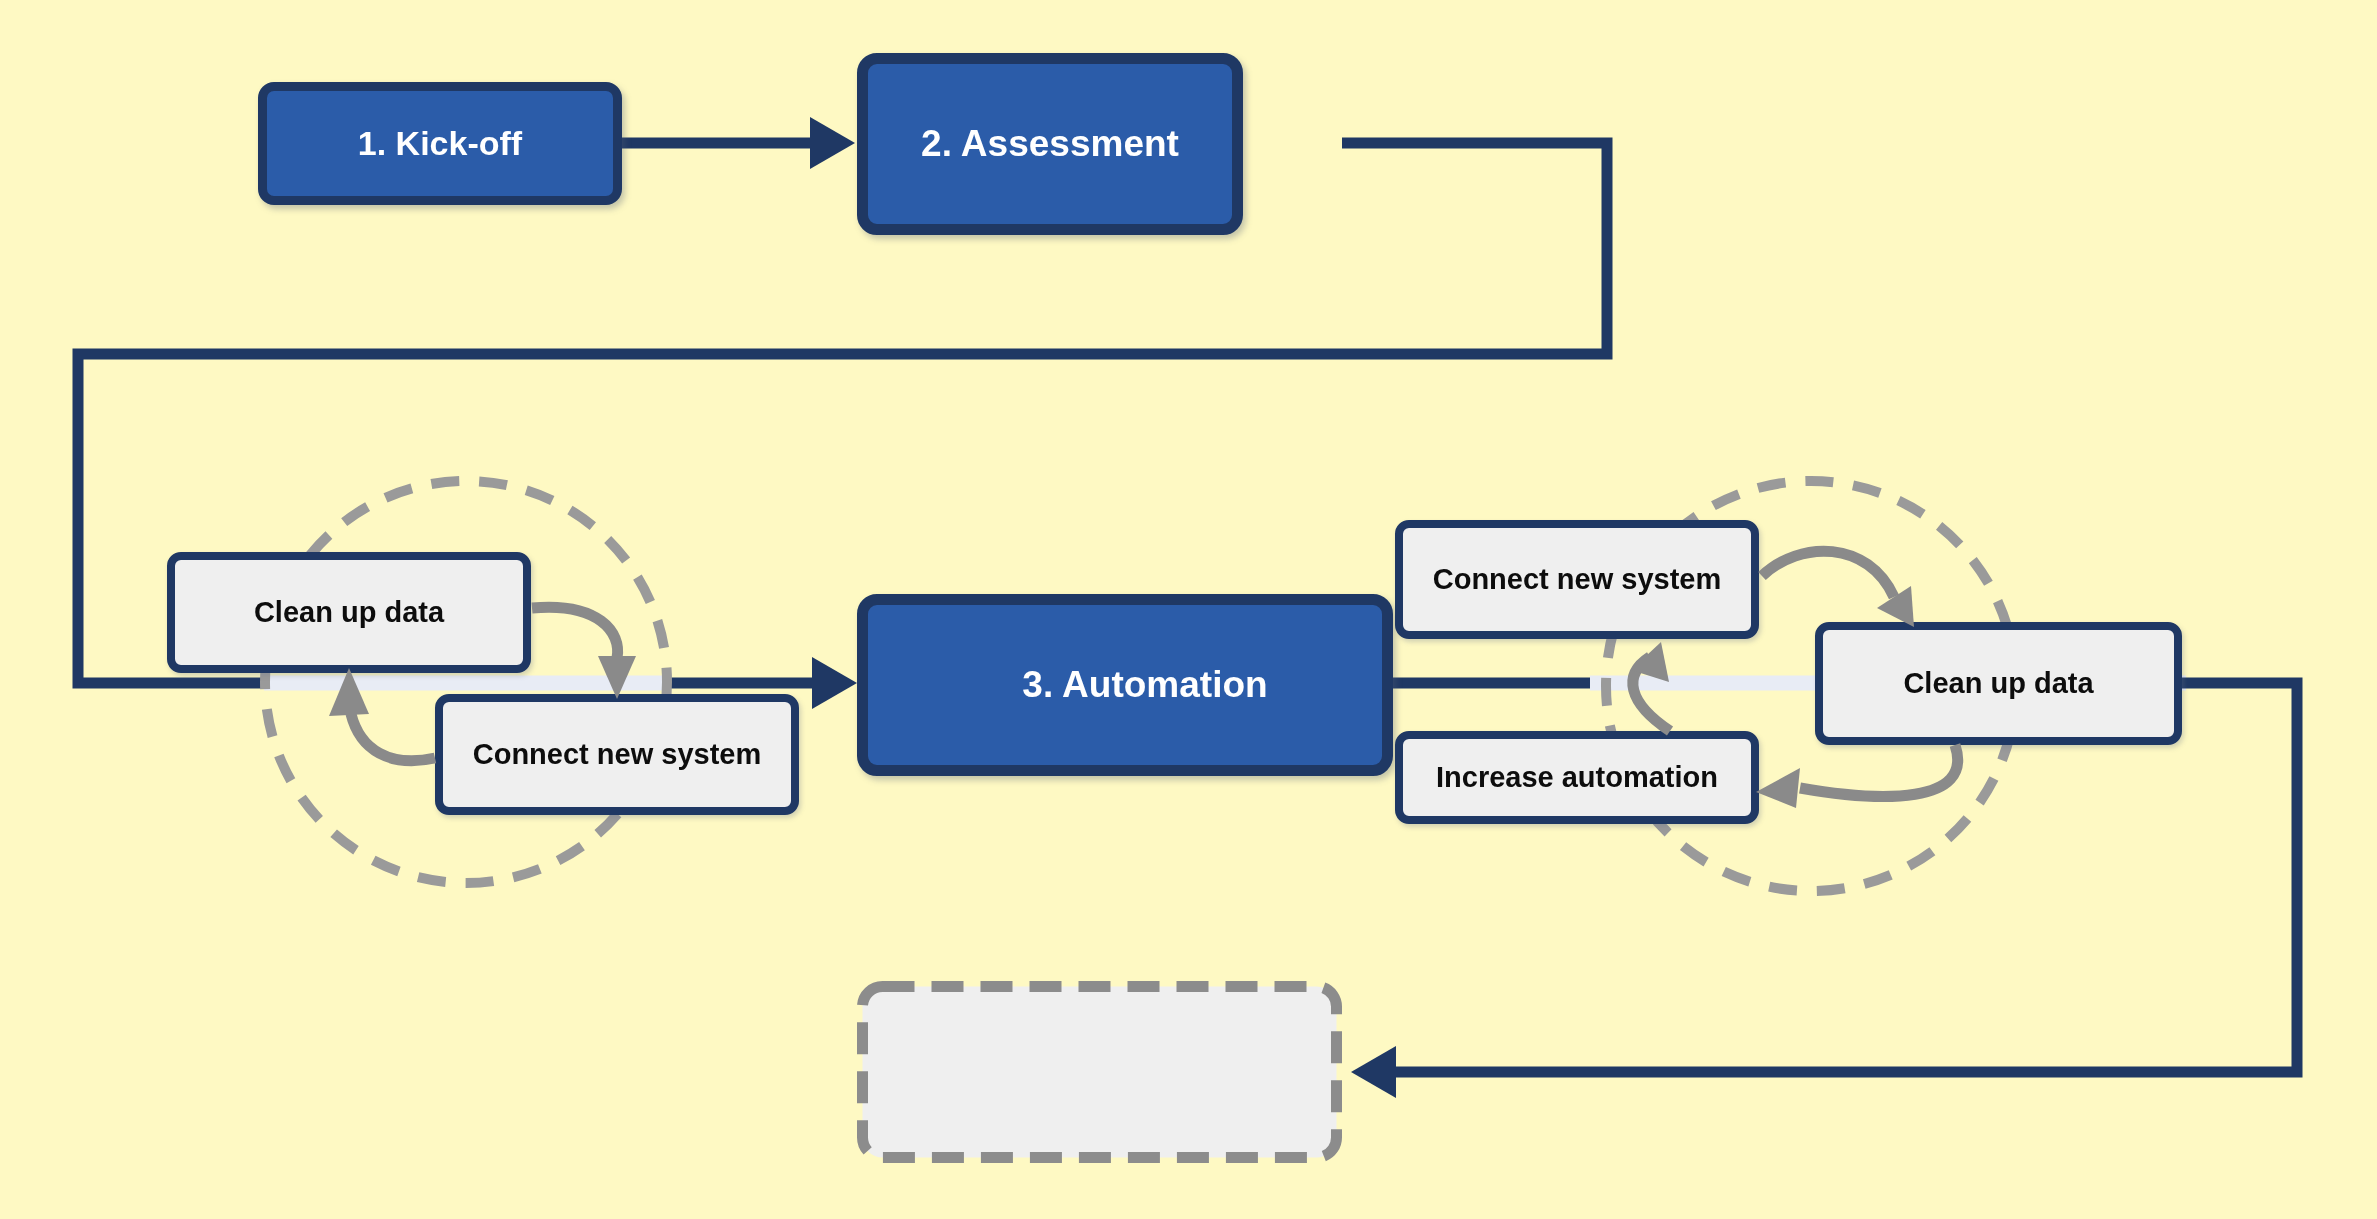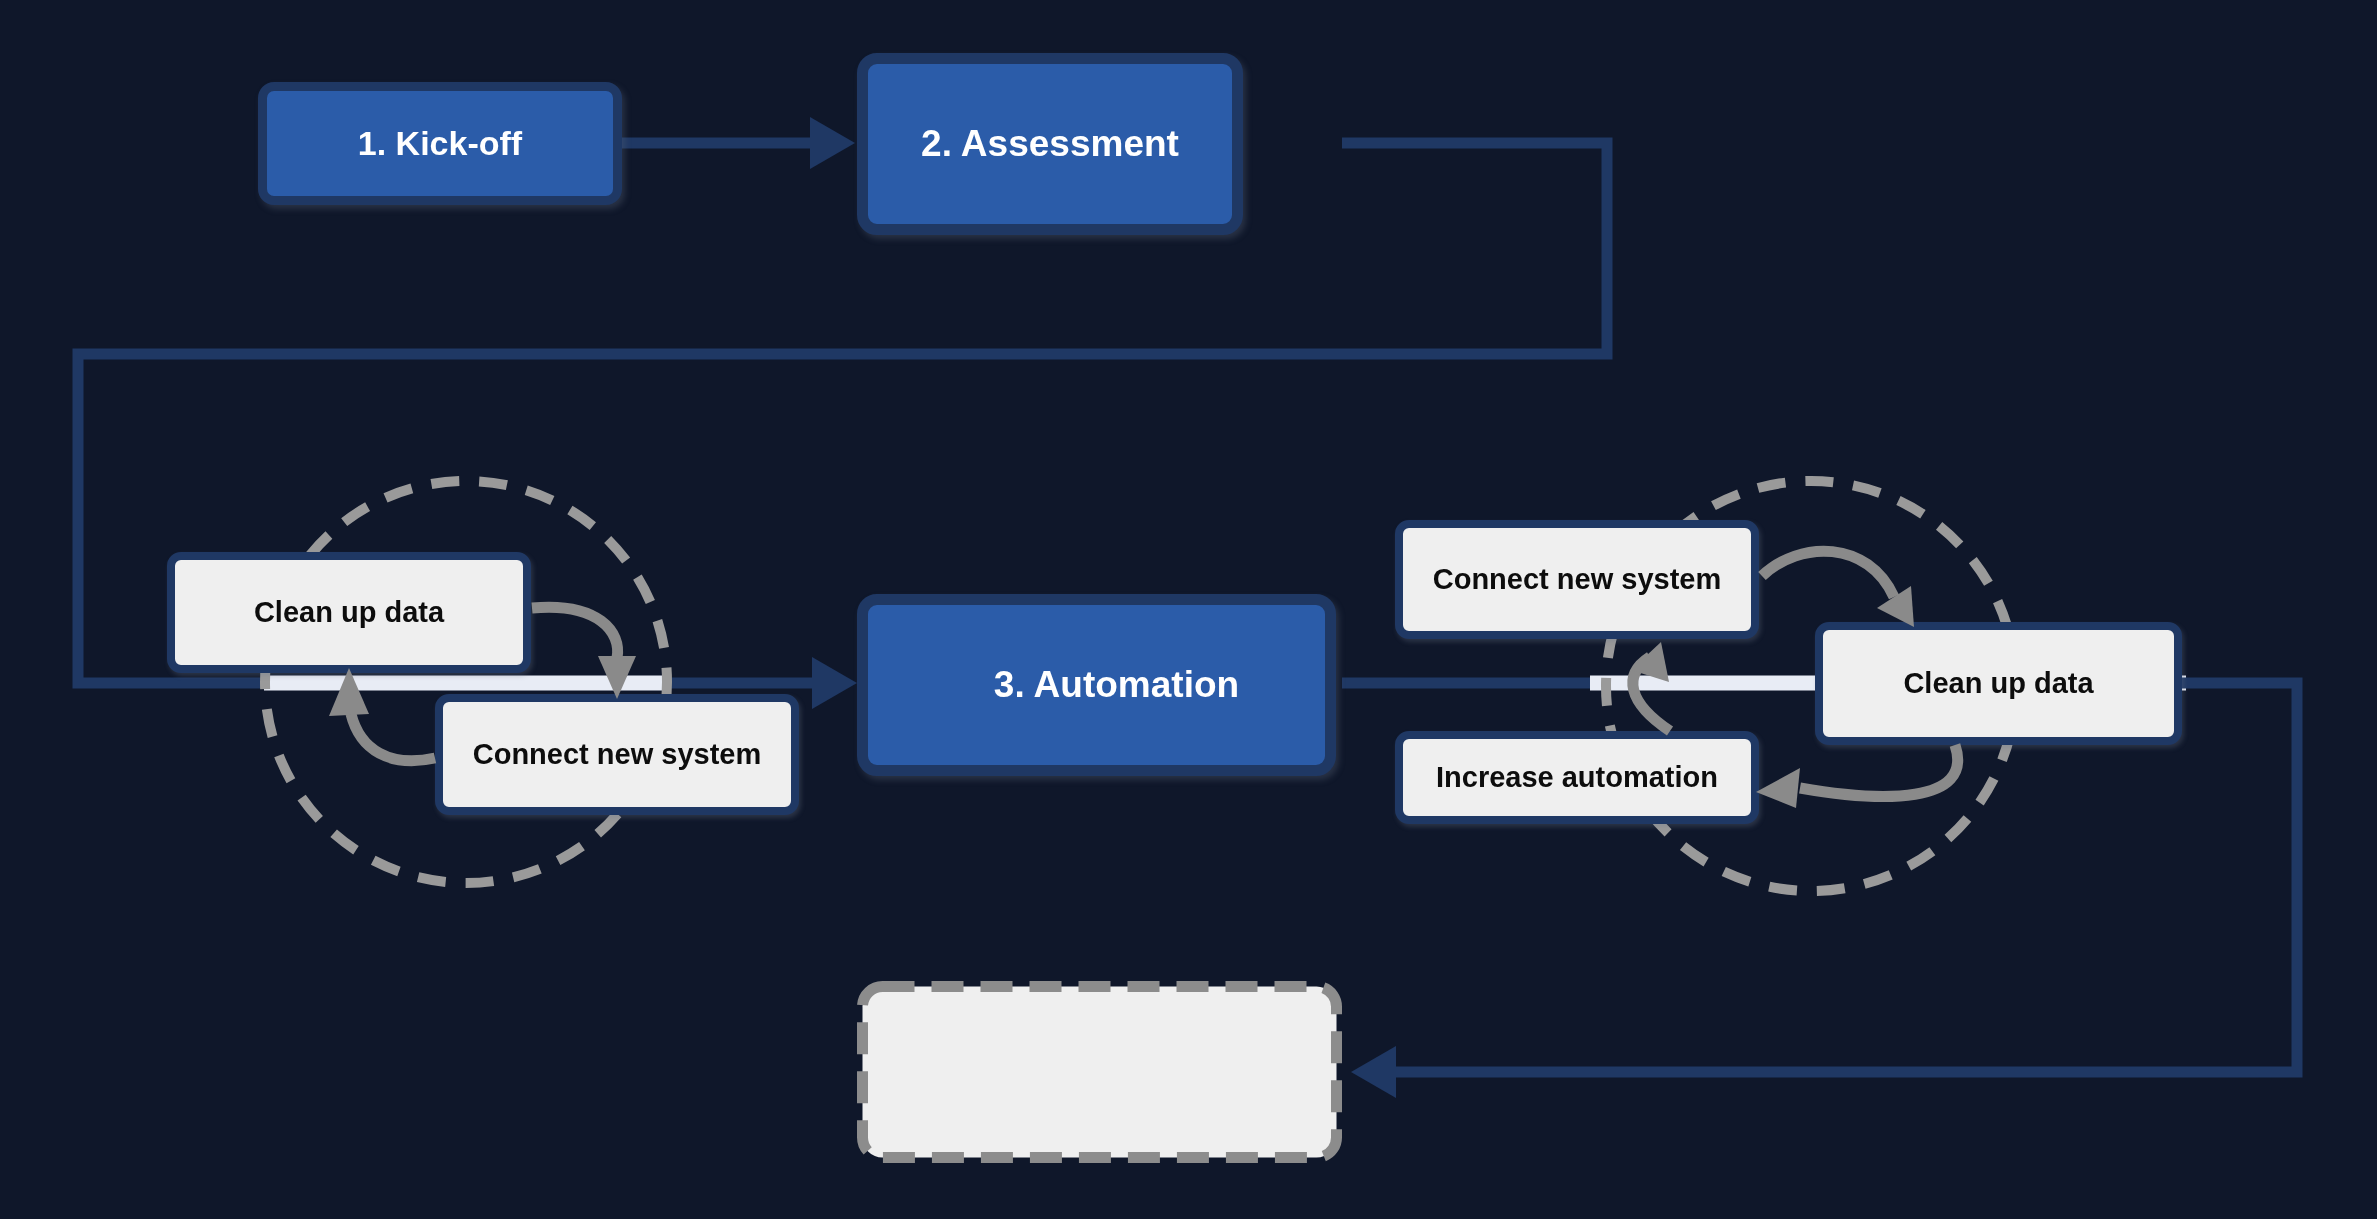--- a/index.html
+++ b/index.html
@@ -1,20 +1,20 @@
 <!DOCTYPE html>
 <html><head>
 <meta charset="utf-8">
 <style>
   html, body { margin: 0; padding: 0; background: #ffffff; }
   .canvas {
     position: relative;
     width: 2377px;
     height: 1219px;
-    background: #0f172a;
+    background: #fef9c3;
     font-family: "Liberation Sans", sans-serif;
     overflow: hidden;
   }
   svg.layer {
     position: absolute;
     left: 0; top: 0;
     width: 2377px; height: 1219px;
     pointer-events: none;
   }
   .under { z-index: 1; }
@@ -94,21 +94,21 @@
   </svg>
 
   <div class="node stage small" style="left:258px; top:82px; width:364px; height:123px;">
     <span>1. Kick-off</span>
   </div>
 
   <div class="node stage" style="left:857px; top:53px; width:386px; height:182px;">
     <span>2. Assessment</span>
   </div>
 
-  <div class="node stage" style="left:857px; top:594px; width:479px; height:182px;padding-left:40px;">
+  <div class="node stage" style="left:857px; top:594px; width:536px; height:182px;padding-left:40px;">
     <span>3. Automation</span>
   </div>
 
 
   <div class="node task" style="left:167px; top:552px; width:364px; height:121px;">
     <span>Clean up data</span>
   </div>
 
   <div class="node task" style="left:435px; top:694px; width:364px; height:121px;">
     <span>Connect new system</span>

